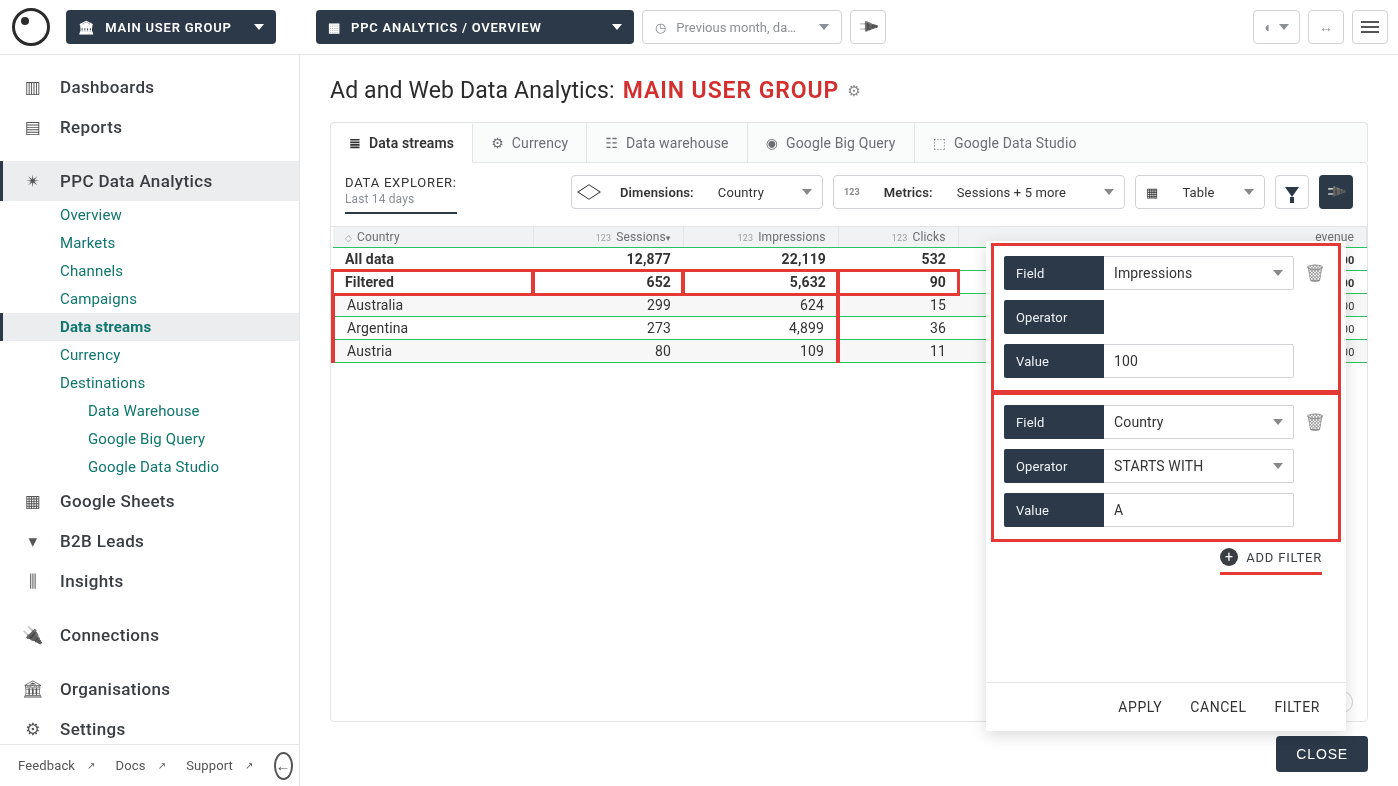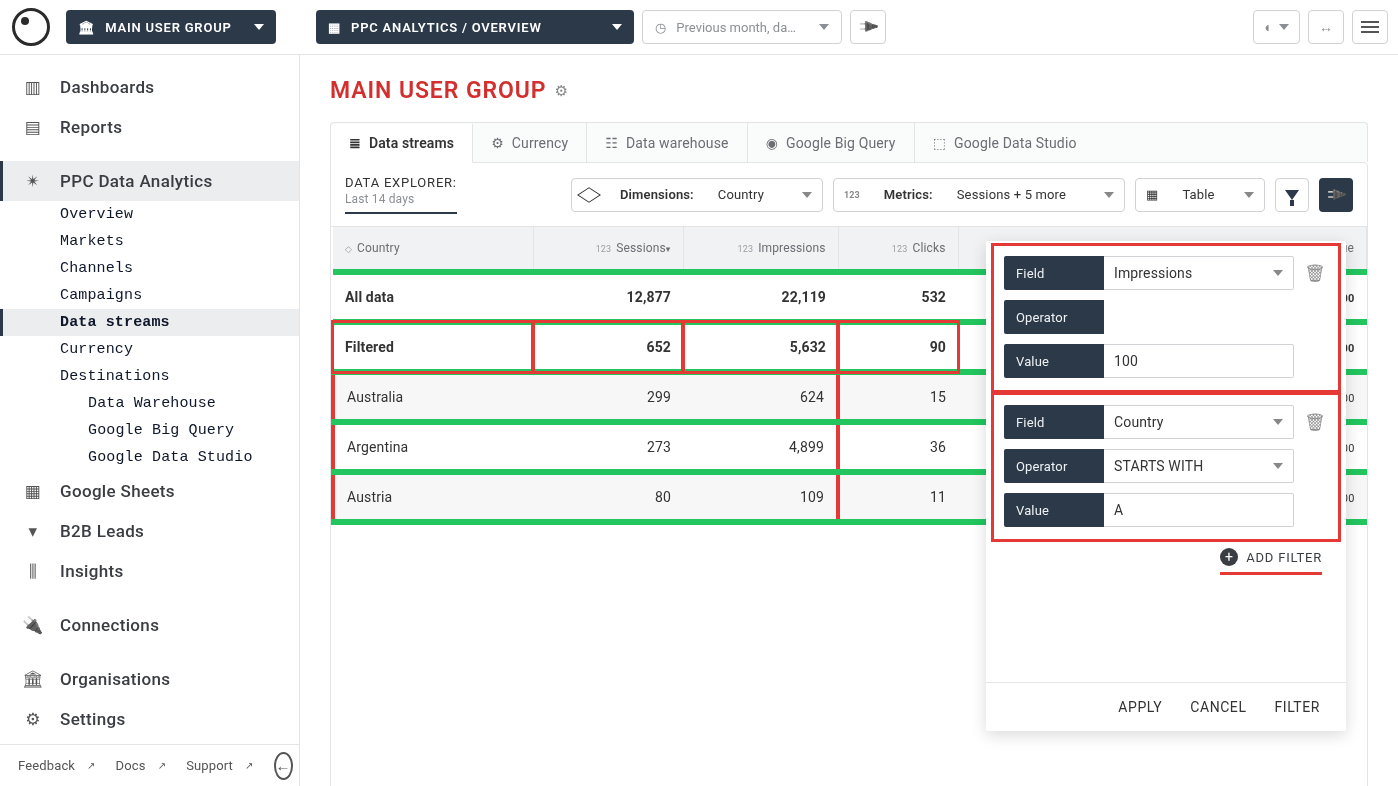--- a/index.html
+++ b/index.html
@@ -65,21 +65,21 @@
     display:flex;flex-direction:column;
   }
   .side-scroll{flex:1;overflow:auto;padding-top:12px;}
   .side-item{
     display:flex;align-items:center;gap:18px;
     padding:8px 12px 8px 24px;
     font-size:16px;color:#3a3d42;letter-spacing:.02em;cursor:pointer;
   }
   .side-item.top{font-weight:500;font-size:17px;padding-top:10px;padding-bottom:10px;}
   .side-item .sicon{width:18px;display:flex;justify-content:center;color:#555;}
-  .side-sub{padding:5px 12px 5px 60px;font-size:15px;color:#0f172a;cursor:pointer;font-family:Liberation Mono, monospace;}
+  .side-sub{padding:5px 12px 5px 60px;font-size:15px;color:#0f766e;cursor:pointer;}
   .side-sub.l3{padding-left:88px;}
   .side-group-active{background:#ecedef;border-left:3px solid #2b3948;padding-left:21px;font-weight:600;}
   .side-sub.active{background:#ecedef;border-left:3px solid #2b3948;padding-left:57px;font-weight:700;}
   .side-section-gap{height:14px;}
   .side-footer{
     border-top:1px solid var(--border);height:42px;display:flex;align-items:center;
     gap:20px;padding:0 18px;color:#555;font-size:13px;
   }
   .side-footer .flink{display:flex;align-items:center;gap:12px;cursor:pointer;}
   .side-footer .ext{font-size:10px;}
@@ -95,37 +95,37 @@
   .tab{
     padding:11px 18px;display:flex;align-items:center;gap:8px;
     color:var(--text-soft);font-size:14px;cursor:pointer;border-right:1px solid var(--border);
   }
   .tab.active{background:#fff;color:#333;font-weight:600;border-bottom:1px solid #fff;position:relative;top:1px;border-radius:4px 0 0 0;}
   
   .panel{
     border:1px solid var(--border);border-radius:0 4px 4px 4px;background:#fff;
   }
   .toolbar{
-    display:flex;align-items:center;gap:10px;padding:12px 14px;border-bottom:1px solid var(--border);
+    display:flex;align-items:flex-start;gap:10px;padding:12px 14px;border-bottom:1px solid var(--border);
   }
   .toolbar-label{font-size:13px;letter-spacing:.06em;color:#333;}
   .toolbar-sub{font-size:12px;color:var(--text-muted);margin-top:2px;}
   .selector{
     border:1px solid var(--border-strong);border-radius:4px;height:34px;
     display:flex;align-items:center;padding:0 10px;gap:24px;font-size:13px;color:#333;background:#fff;
   }
   .selector .lbl{font-weight:600;}
   .sq-btn{
     width:34px;height:34px;border-radius:4px;background:var(--dark);color:#fff;
     display:flex;align-items:center;justify-content:center;
   }
   
   .table{width:100%;border-collapse:collapse;font-size:14px;}
   .table th,.table td{
-    padding:14px 12px;text-align:right;border-bottom:6px solid #22c55e;white-space:nowrap;
+    padding:3px 12px;text-align:right;border-bottom:1px solid #22c55e;white-space:nowrap;
   }
   .table th{
     background:#f1f2f3;color:var(--text-soft);font-weight:400;
     border-right:1px solid var(--border);position:sticky;top:0;font-size:12px;
   }
   .table th .mini{font-size:9px;color:#9aa0a5;margin-right:5px;}
   .table td:first-child,.table th:first-child{text-align:left;}
   .table td{color:#333;}
   .table tr.bold td{font-weight:700;}
   .table tr.stripe td{background:#f7f7f8;}
@@ -309,20 +309,21 @@
       </span>
       <span class="collapse-btn">
         <span>←</span>
       </span>
     </div>
   </div>
 
   <div class="main">
 
     <div class="page-title">
+      <span>Ad and Web Data Analytics:</span>
       <span class="group">MAIN USER GROUP</span>
       <span style="color:#888;font-size:15px">⚙</span>
     </div>
 
     <div class="tabs">
       <div class="tab active">
         <span>≣</span>
         <span>Data streams</span>
       </div>
       <div class="tab">

